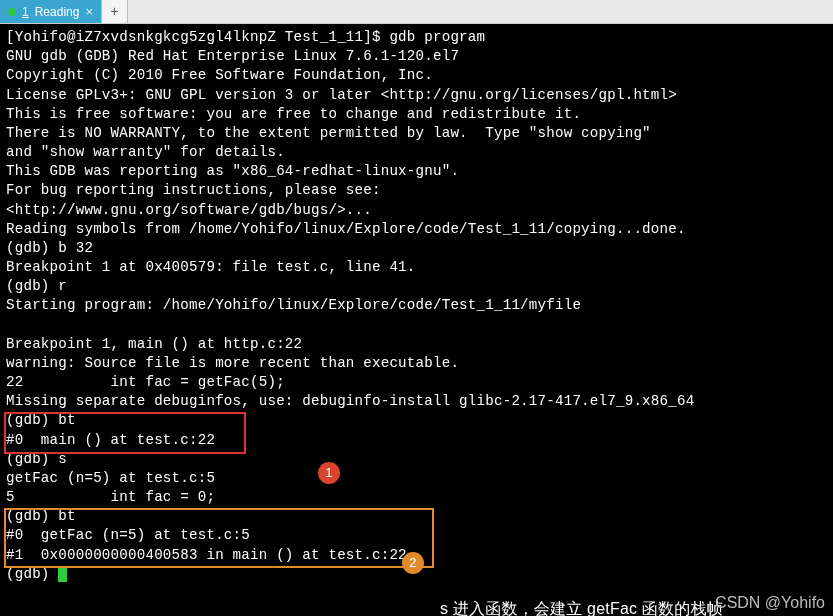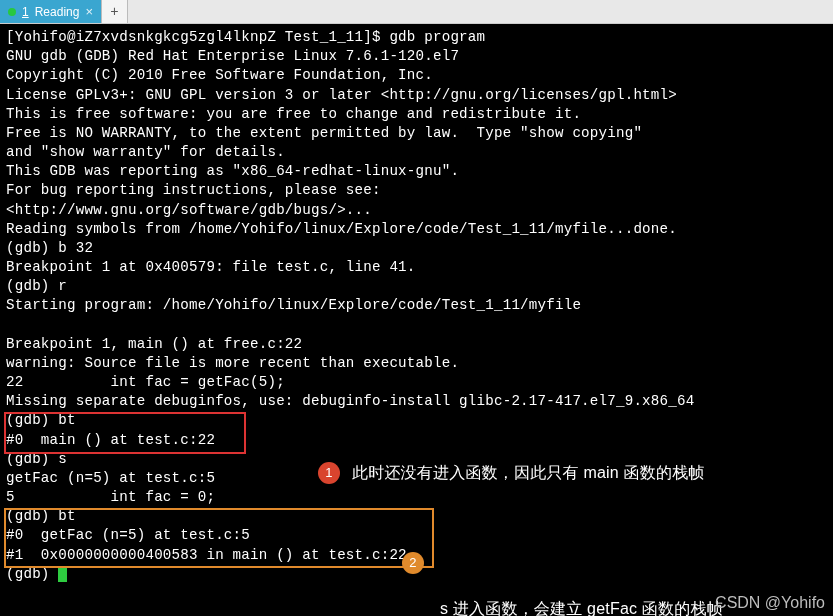--- a/index.html
+++ b/index.html
@@ -119,48 +119,47 @@
   <div class="newtab">
     <span>+</span>
   </div>
 </div>
 
 <div class="terminal"><span>[Yohifo@iZ7xvdsnkgkcg5zgl4lknpZ Test_1_11]$ gdb program</span>
 <span>GNU gdb (GDB) Red Hat Enterprise Linux 7.6.1-120.el7</span>
 <span>Copyright (C) 2010 Free Software Foundation, Inc.</span>
 <span>License GPLv3+: GNU GPL version 3 or later &lt;http://gnu.org/licenses/gpl.html&gt;</span>
 <span>This is free software: you are free to change and redistribute it.</span>
-<span>Free is NO WARRANTY, to the extent permitted by law.  Type "show copying"</span>
+<span>There is NO WARRANTY, to the extent permitted by law.  Type "show copying"</span>
 <span>and "show warranty" for details.</span>
 <span>This GDB was reporting as "x86_64-redhat-linux-gnu".</span>
 <span>For bug reporting instructions, please see:</span>
 <span>&lt;http://www.gnu.org/software/gdb/bugs/&gt;...</span>
-<span>Reading symbols from /home/Yohifo/linux/Explore/code/Test_1_11/myfile...done.</span>
+<span>Reading symbols from /home/Yohifo/linux/Explore/code/Test_1_11/copying...done.</span>
 <span>(gdb) b 32</span>
 <span>Breakpoint 1 at 0x400579: file test.c, line 41.</span>
 <span>(gdb) r</span>
 <span>Starting program: /home/Yohifo/linux/Explore/code/Test_1_11/myfile</span>
 <span></span>
-<span>Breakpoint 1, main () at free.c:22</span>
+<span>Breakpoint 1, main () at http.c:22</span>
 <span>warning: Source file is more recent than executable.</span>
 <span>22          int fac = getFac(5);</span>
 <span>Missing separate debuginfos, use: debuginfo-install glibc-2.17-417.el7_9.x86_64</span>
 <span>(gdb) bt</span>
 <span>#0  main () at test.c:22</span>
 <span>(gdb) s</span>
 <span>getFac (n=5) at test.c:5</span>
 <span>5           int fac = 0;</span>
 <span>(gdb) bt</span>
 <span>#0  getFac (n=5) at test.c:5</span>
 <span>#1  0x0000000000400583 in main () at test.c:22</span>
 <span>(gdb) </span><span class="cursor"></span>
 
   <div class="hlbox hl-red" style="left:4px; top:388px; width:242px; height:42px;"></div>
   <div class="hlbox hl-orange" style="left:4px; top:484px; width:430px; height:60px;"></div>
 
   <div class="badge" style="left:318px; top:438px;"><span>1</span></div>
-  <div class="annot" style="left:352px; top:438px;">此时还没有进入函数，因此只有 main 函数的栈帧</div>
 
   <div class="badge" style="left:402px; top:528px; background:#e08a2c;"><span>2</span></div>
   <div class="annot" style="left:440px; top:528px;margin-top:46px;">s 进入函数，会建立 getFac 函数的栈帧</div>
 </div>
 
 <div class="watermark">CSDN @Yohifo</div>
 
 </body></html>

